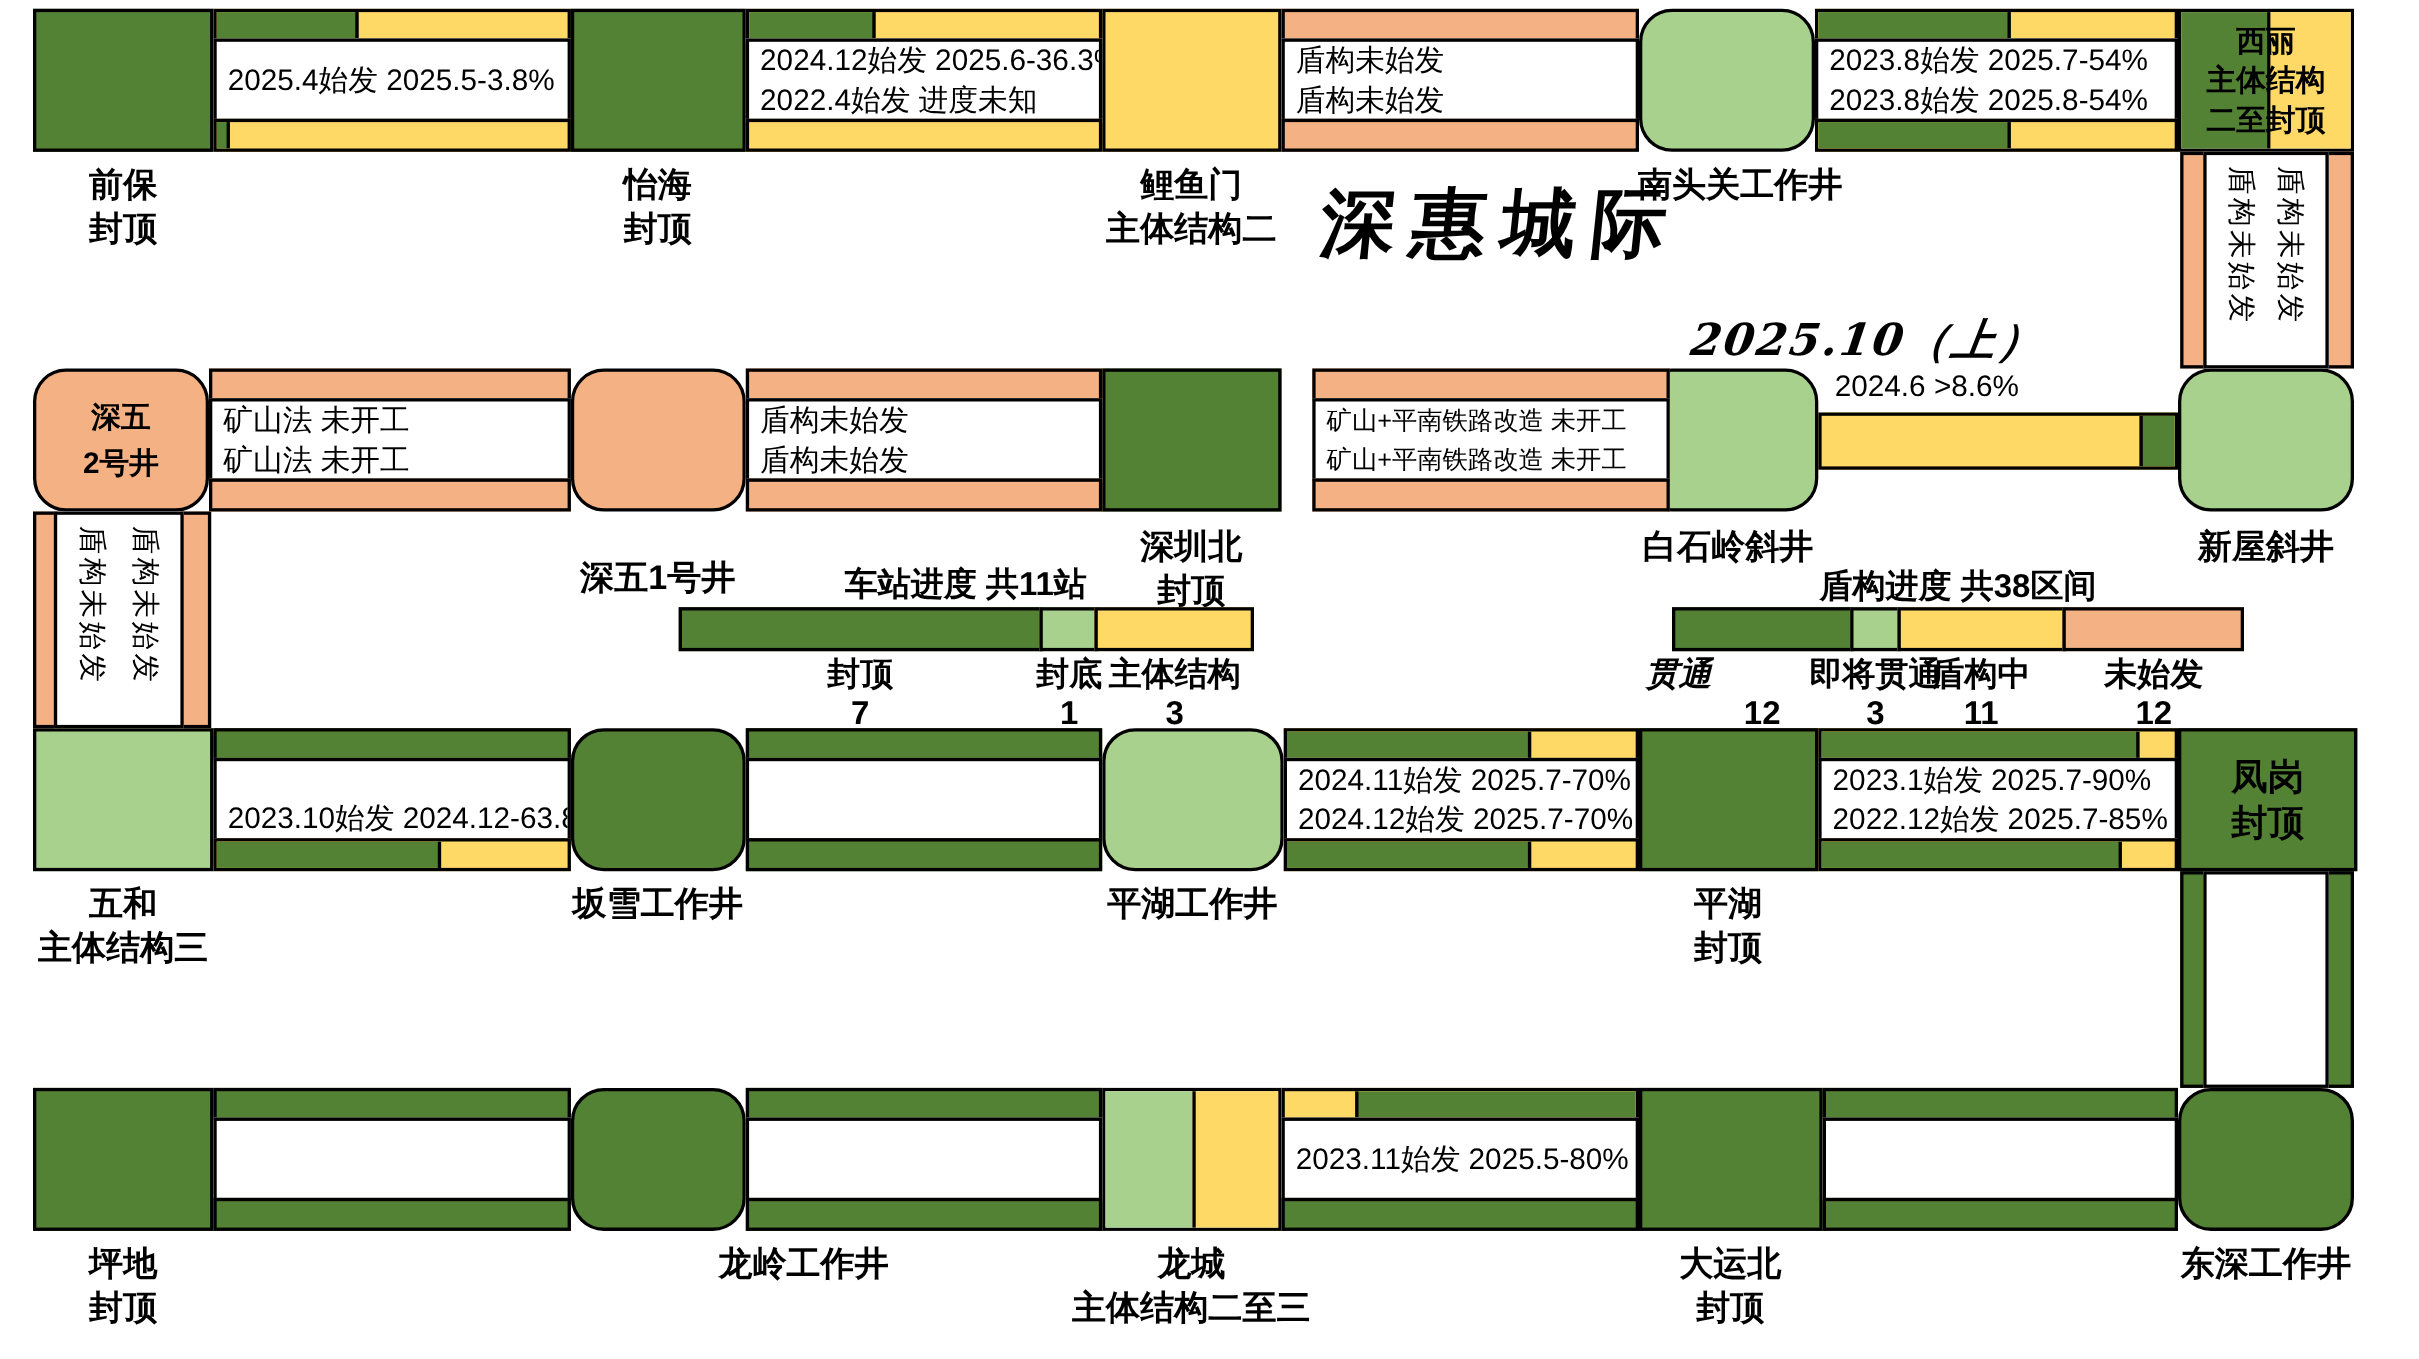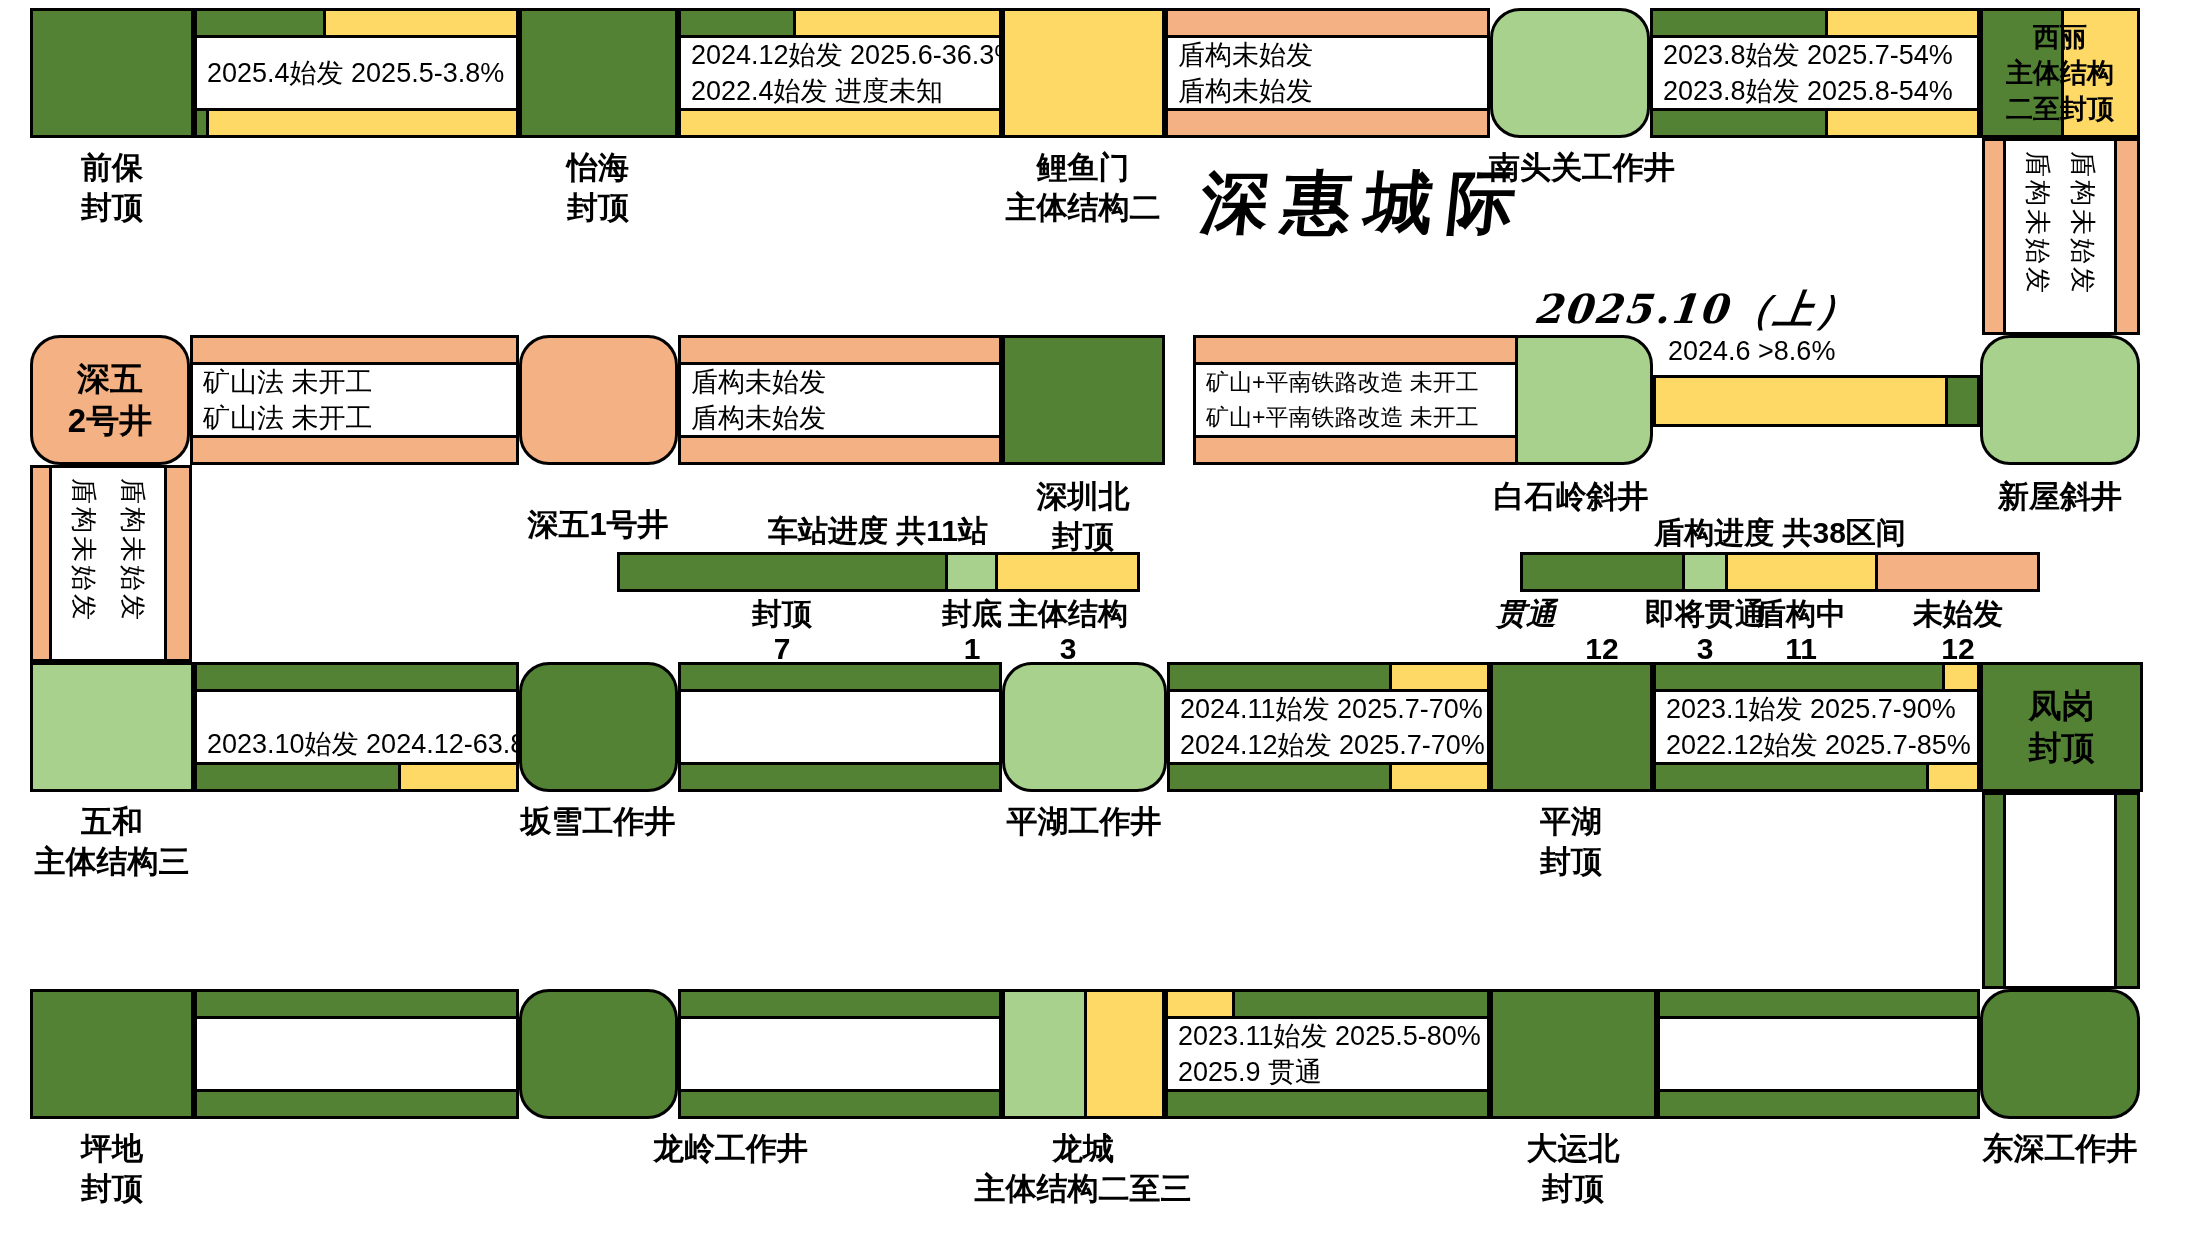--- a/index.html
+++ b/index.html
@@ -63,21 +63,21 @@
       <div class="station rounded" style="left: 1490px; top: 8px; width: 160px; height: 130px; background: rgb(169, 209, 142);"></div>
       <div class="blabel" style="left: 1372px; top: 148px; width: 420px;">南头关工作井</div>
       <div class="station" style="left: 1980px; top: 8px; width: 160px; height: 130px;">
         <div class="half" style="width: 80px; background: rgb(84, 130, 53);"></div>
         <div class="half" style="width: 77px; background: rgb(255, 217, 102);"></div>
         <div class="inside" style="font-size: 27px; line-height: 36px;">西丽
 主体结构
 二至封顶</div>
       </div>
       <div class="station rounded" style="left: 30px; top: 335px; width: 160px; height: 130px; background: rgb(244, 177, 131);">
-        <div class="inside" style="font-size: 33px; line-height: 42px;">深五
+        <div class="inside" style="font-size: 27px; line-height: 42px;">深五
 2号井</div>
       </div>
       <div class="station rounded" style="left: 519px; top: 335px; width: 159px; height: 130px; background: rgb(244, 177, 131);"></div>
       <div class="blabel" style="left: 388px; top: 477px; width: 420px; margin-top: 28px;">深五1号井</div>
       <div class="station" style="left: 1002px; top: 335px; width: 163px; height: 130px; background: rgb(84, 130, 53);"></div>
       <div class="blabel" style="left: 873px; top: 477px; width: 420px;">深圳北
 封顶</div>
       <div class="station rounded" style="left: 1490px; top: 335px; width: 163px; height: 130px; background: rgb(169, 209, 142);"></div>
       <div class="blabel" style="left: 1361px; top: 477px; width: 420px;">白石岭斜井</div>
       <div class="station rounded" style="left: 1980px; top: 335px; width: 160px; height: 130px; background: rgb(169, 209, 142);"></div>
@@ -229,21 +229,20 @@
         <div class="strip" style="top: 0px; height: 30px; background: rgb(84, 130, 53);"></div>
         <div class="midbox" style="top: 27px; height: 76px;"></div>
         <div class="strip" style="top: 100px; height: 30px; background: rgb(84, 130, 53);"></div>
       </div>
       <div class="seg" style="left: 1165px; top: 989px; width: 325px;">
         <div class="strip" style="top: 0px; height: 30px; background: rgb(255, 217, 102);">
           <div class="sfill" style="background: rgb(84, 130, 53); width: 80%; right: 0px; border-left: 3px solid rgb(0, 0, 0);"></div>
         </div>
         <div class="midbox" style="top: 27px; height: 76px;">
           <div class="midline">2023.11始发 2025.5-80%</div>
-          <div class="midline">2025.9 贯通</div>
         </div>
         <div class="strip" style="top: 100px; height: 30px; background: rgb(84, 130, 53);"></div>
       </div>
       <div class="seg" style="left: 1657px; top: 989px; width: 323px;">
         <div class="strip" style="top: 0px; height: 30px; background: rgb(84, 130, 53);"></div>
         <div class="midbox" style="top: 27px; height: 76px;"></div>
         <div class="strip" style="top: 100px; height: 30px; background: rgb(84, 130, 53);"></div>
       </div>
       <div class="vseg" style="left: 1982px; top: 138px; width: 158px; height: 197px;">
         <div class="vstrip" style="left: 0px; width: 24px; background: rgb(244, 177, 131);"></div>

